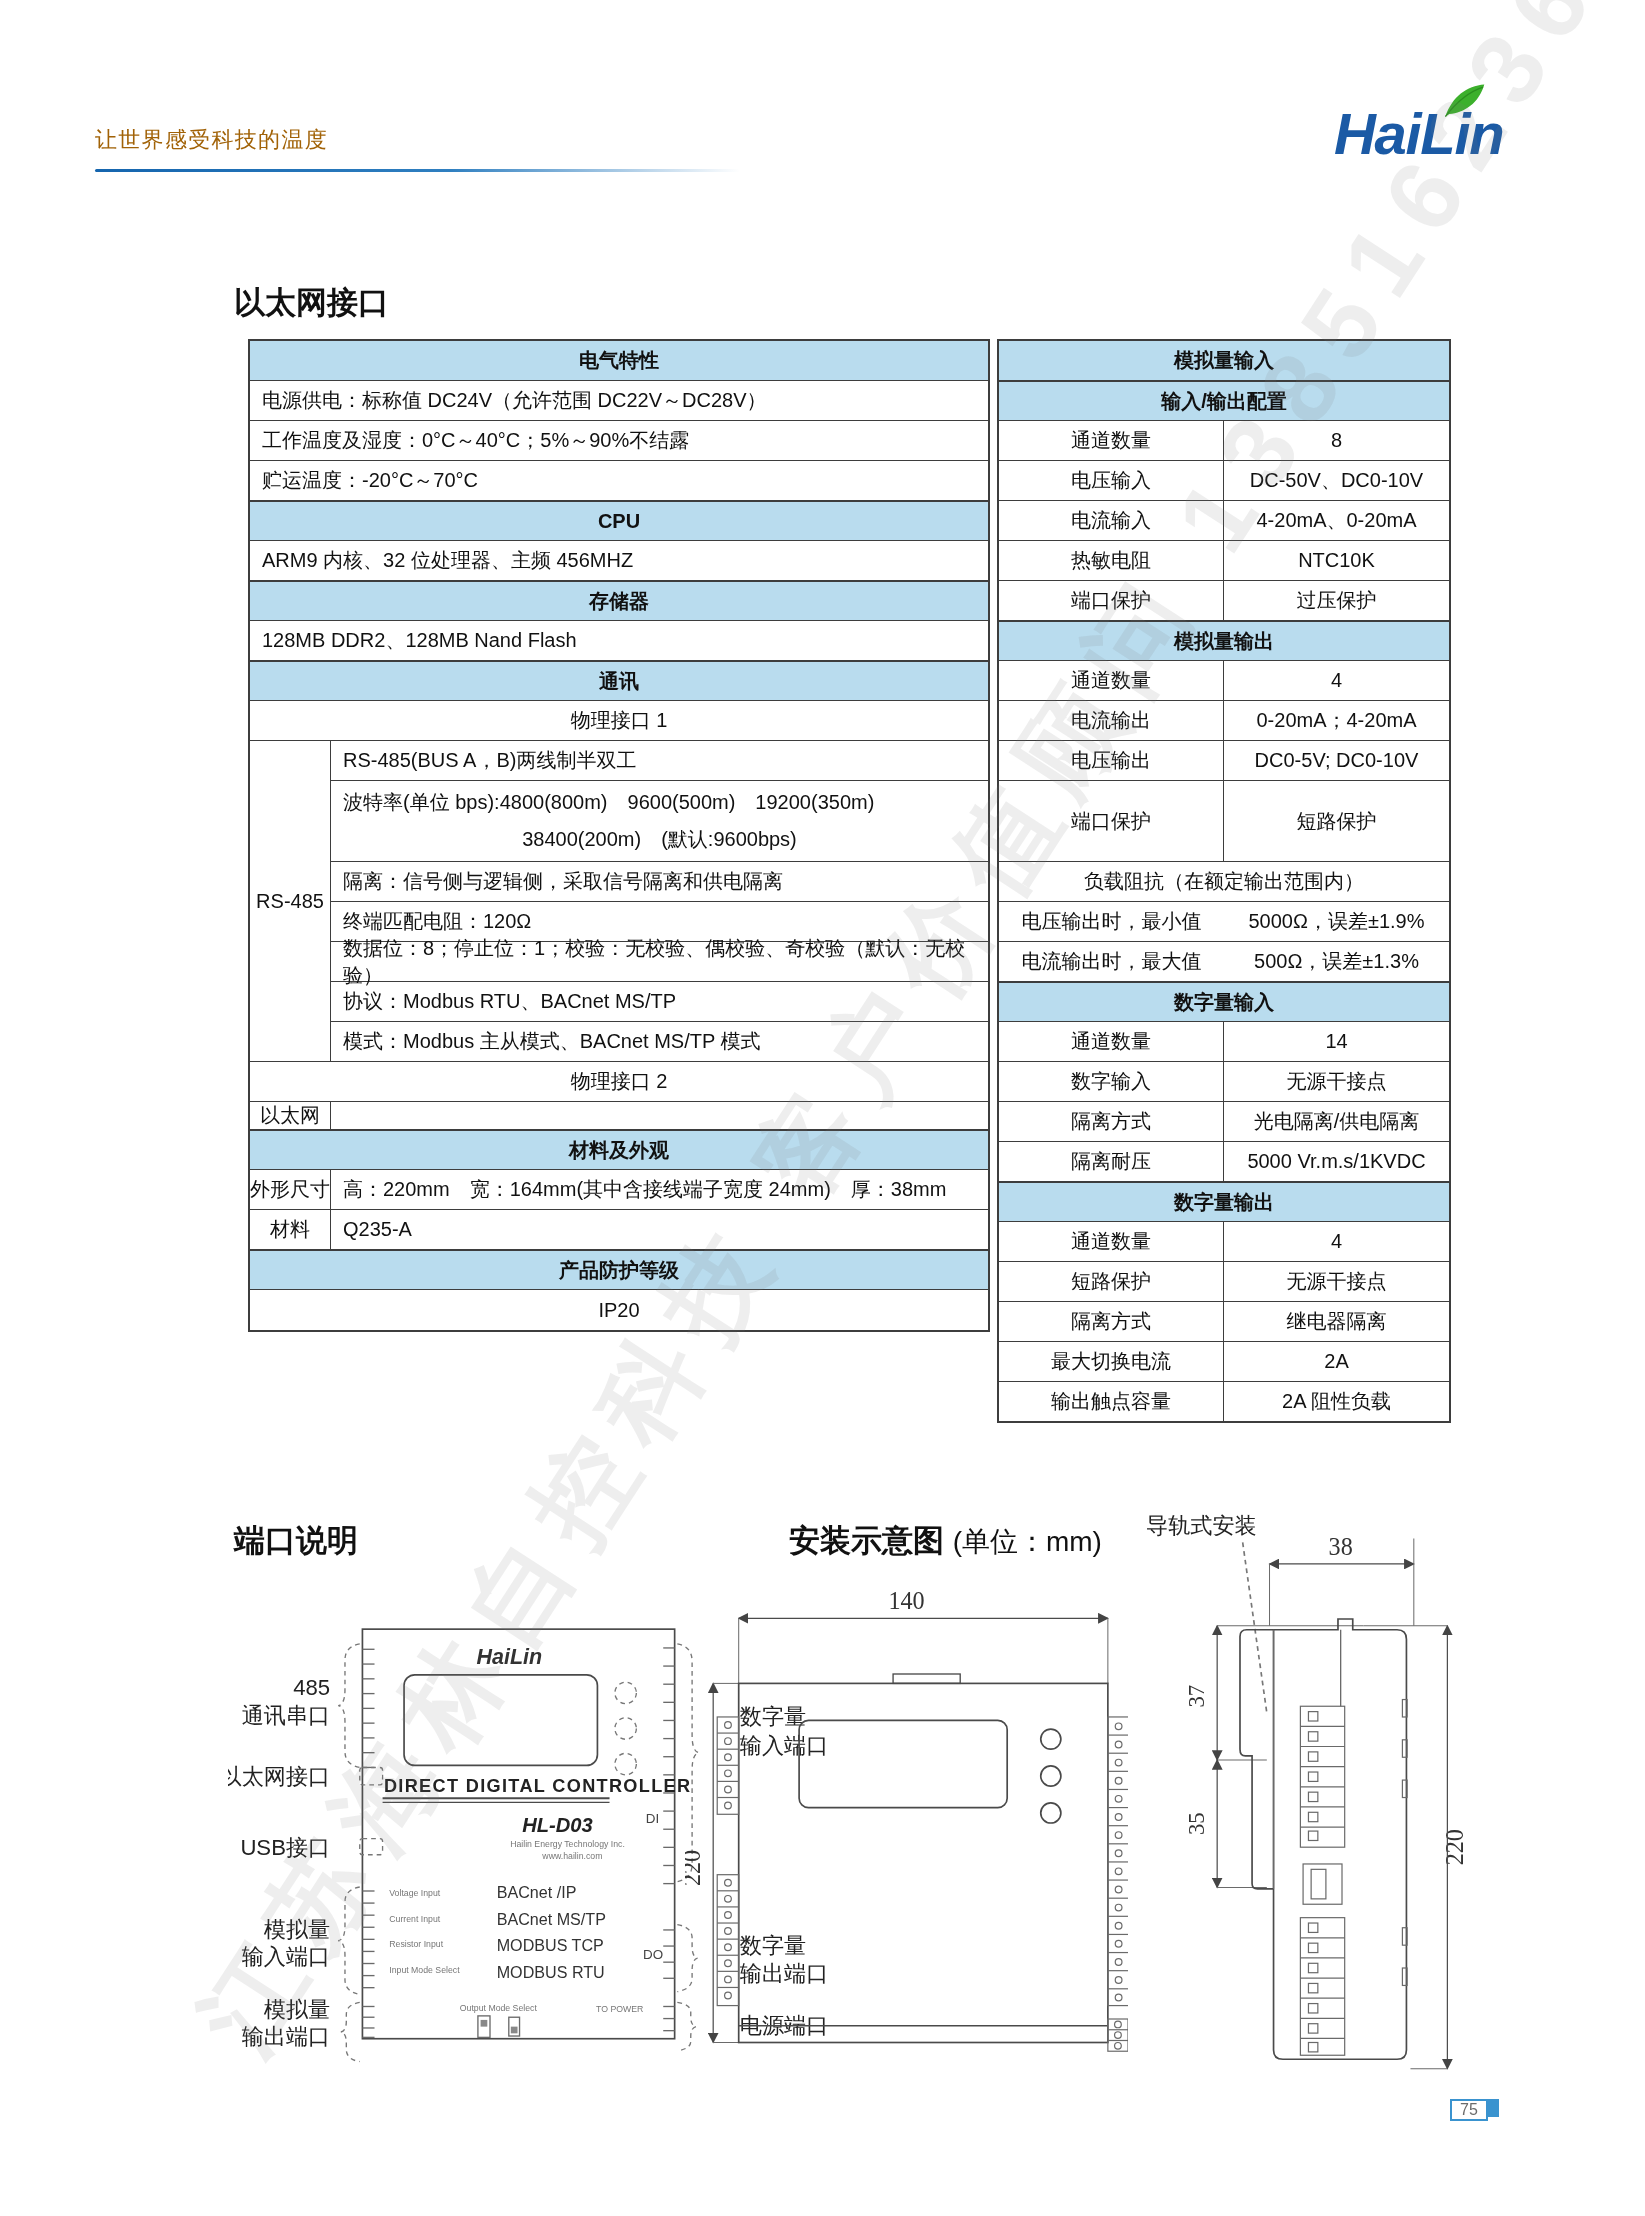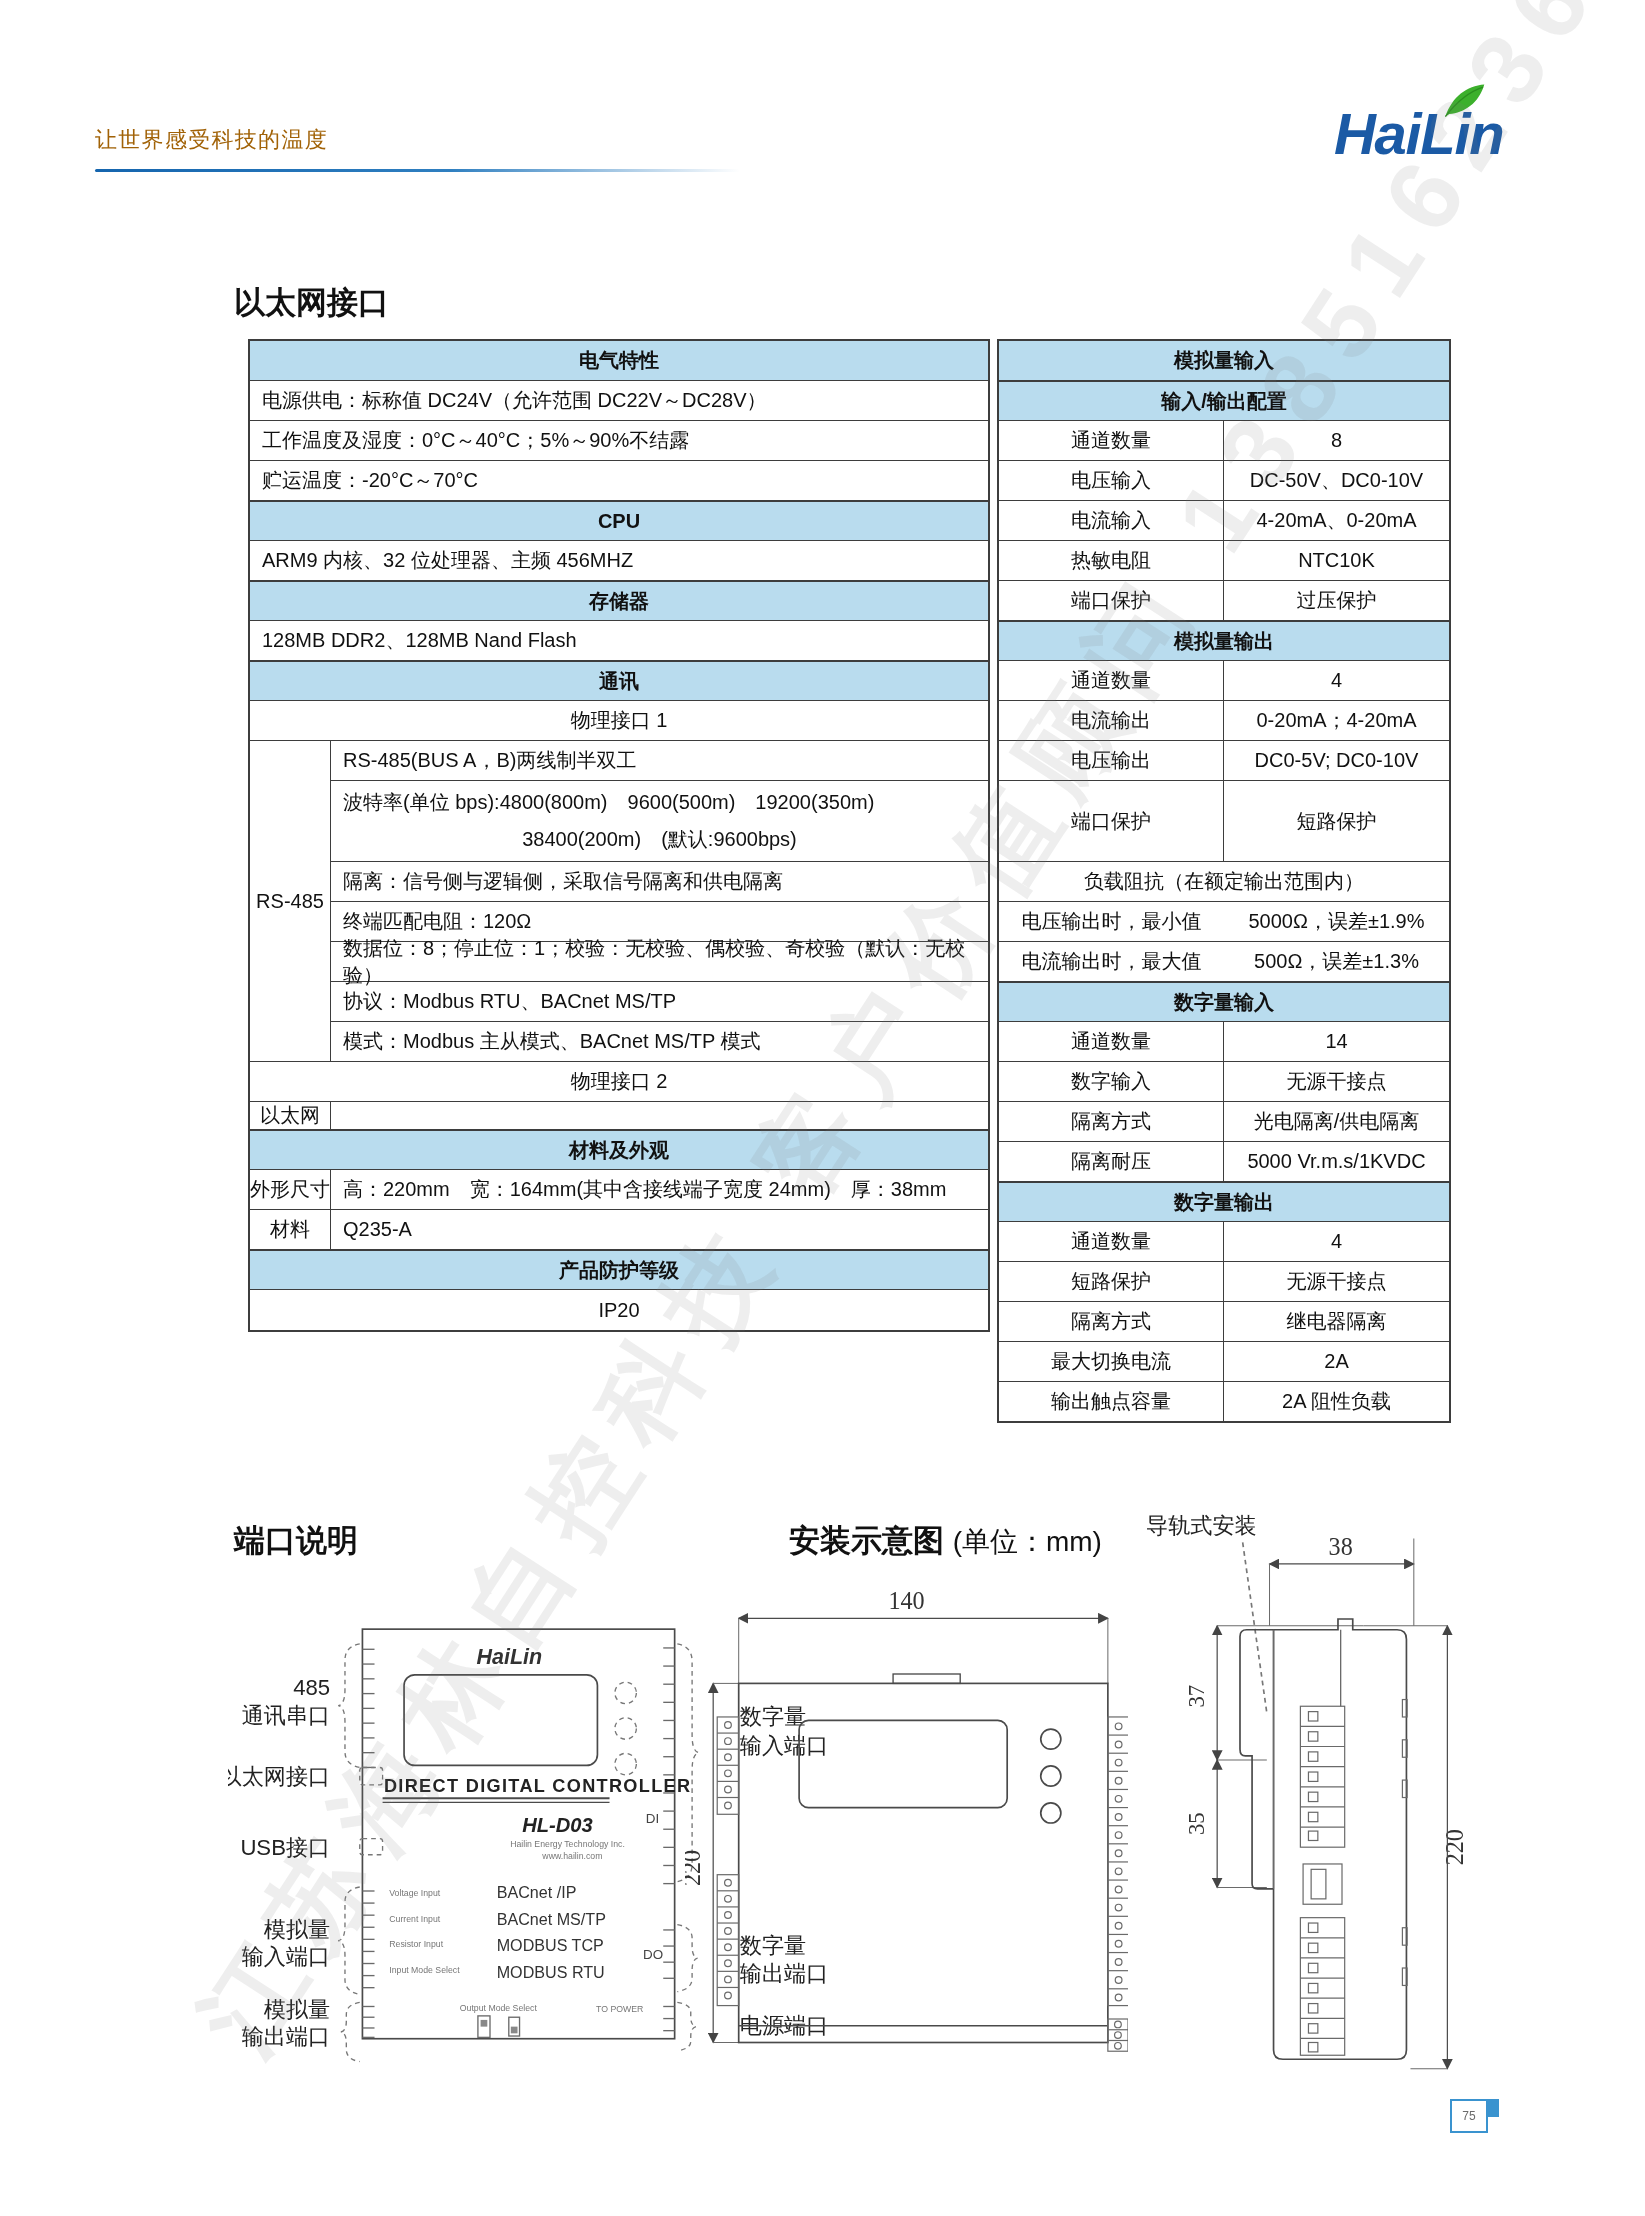--- a/index.html
+++ b/index.html
@@ -49,22 +49,22 @@
   
   svg text{font-family:"Liberation Sans","DejaVu Sans",sans-serif;}
   svg text.dim{font-family:"Liberation Serif","DejaVu Serif",serif;fill:#333;}
   svg text.cn{font-size:33px;fill:#222;}
   svg .ln{stroke:#4a4a4a;fill:none;}
   svg .thin{stroke:#6a6a6a;fill:none;}
   svg .dash{stroke:#777;fill:none;stroke-dasharray:7 6;}
 
   
   .pagenum{position:absolute;left:1450px;top:2099px;display:flex;}
-  .pagenum .num-box{width:38px;height:34px;border:2px solid #3a93cf;box-sizing:border-box;background:#fff;
-      display:flex;align-items:center;justify-content:center;font-size:12px;color:#6b6b6b;}
+  .pagenum .num-box{width:38px;height:22px;border:2px solid #3a93cf;box-sizing:border-box;background:#fff;
+      display:flex;align-items:center;justify-content:center;font-size:16px;color:#6b6b6b;}
   .pagenum .num-sq{width:11.4px;height:18px;background:#3a93cf;}
 
   
   .watermark{position:absolute;left:171px;top:2005px;transform:rotate(-57deg);transform-origin:0 0;
       font-size:101px;letter-spacing:20px;white-space:nowrap;color:rgba(125,125,125,0.13);
       z-index:5;pointer-events:none;font-weight:bold;}
 </style>
 </head>
 <body>
 

